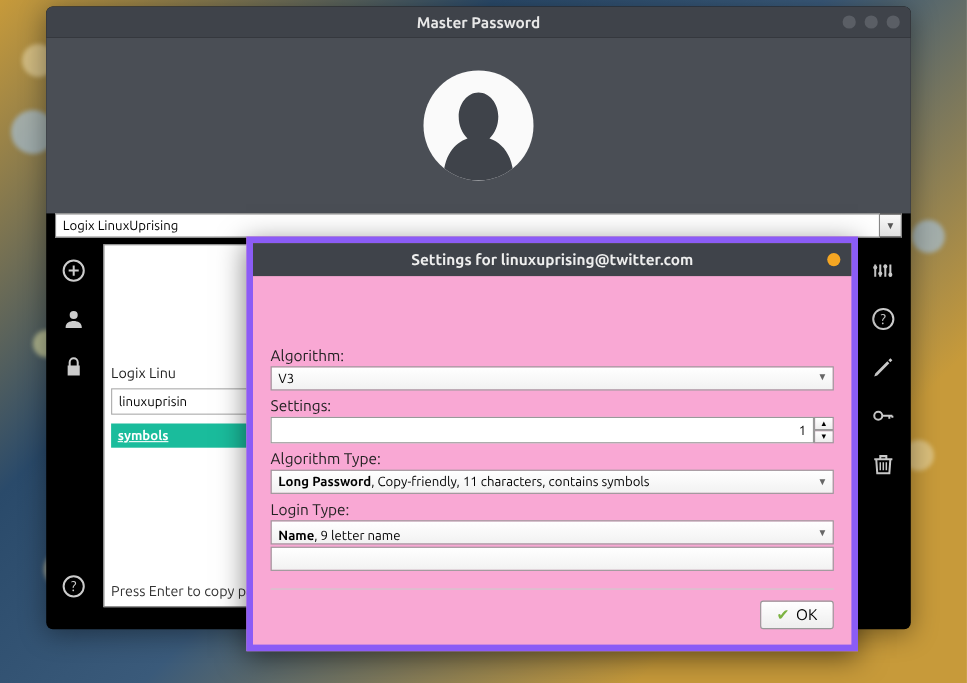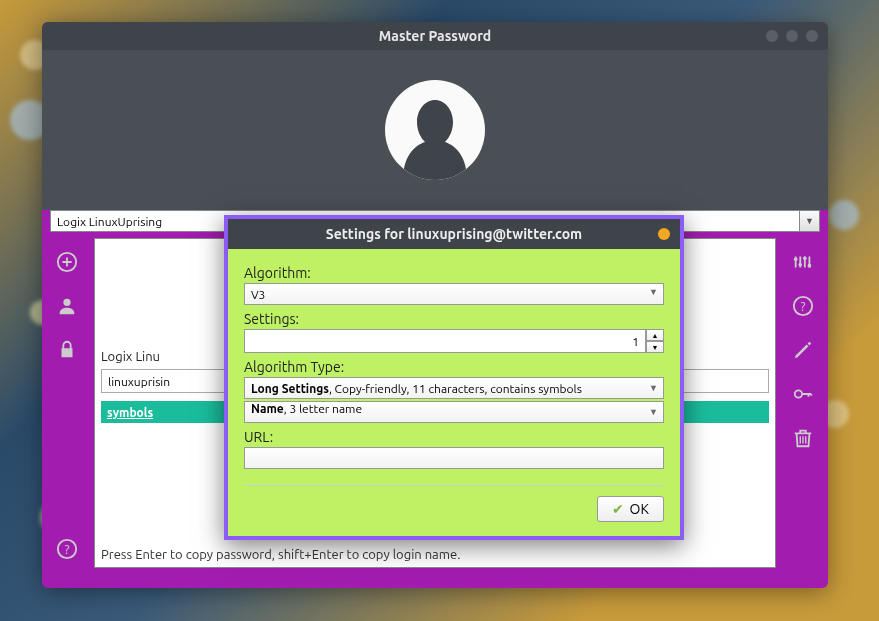--- a/index.html
+++ b/index.html
@@ -10,22 +10,22 @@
 }
 .bokeh { position: absolute; border-radius: 50%; filter: blur(2px); opacity: 0.6; }
 .b1 { width: 30px; height: 30px; background: #e8d8a8; top: 40px; left: 20px; }
 .b2 { width: 40px; height: 40px; background: #a8c8e8; top: 100px; left: 10px; }
 .b3 { width: 25px; height: 25px; background: #e8e8a8; top: 300px; left: 30px; }
 .b4 { width: 35px; height: 35px; background: #e8d8a8; top: 500px; left: 40px; }
 .b5 { width: 30px; height: 30px; background: #a8c8e8; top: 200px; right: 20px; }
 .b6 { width: 28px; height: 28px; background: #e8d8a8; top: 400px; right: 30px; }
 
 .main-window {
-  position: absolute; top: 22px; left: 42px; width: 786px; height: 566px;
-  background: #a21caf; border-radius: 6px; box-shadow: 0 4px 24px rgba(0,0,0,0.4);
+  position: absolute; top: 6px; left: 42px; width: 786px; height: 566px;
+  background: #000000; border-radius: 6px; box-shadow: 0 4px 24px rgba(0,0,0,0.4);
 }
 .titlebar {
   height: 28px; background: #3f434a; border-radius: 6px 6px 0 0;
   display: flex; align-items: center; justify-content: center; position: relative;
 }
 .titlebar-text { color: #e8e8e8; font-size: 14px; font-weight: 600; }
 .window-controls { position: absolute; right: 10px; display: flex; gap: 8px; }
 .wc { width: 12px; height: 12px; border-radius: 50%; background: #5a5e65; }
 
 .avatar-area {
@@ -66,30 +66,30 @@
   background: #1abc9c; color: #fff; font-size: 12px; font-weight: 600;
   display: flex; align-items: center; padding: 0 6px; text-decoration: underline;
 }
 .hint {
   position: absolute; bottom: 6px; left: 6px; font-size: 13px; color: #333;
 }
 .help-bl { position: absolute; bottom: 6px; left: -40px; }
 
 
 .dialog {
-  position: absolute; top: 215px; left: 224px; width: 460px;
-  background: #bef264; border: 4px solid #8b5cf6; box-shadow: 0 6px 24px rgba(0,0,0,0.5);
+  position: absolute; top: 215px; left: 224px; width: 556px;
+  background: #f9a8d4; border: 6px solid #8b5cf6; box-shadow: 0 6px 24px rgba(0,0,0,0.5);
   z-index: 10;
 }
 .dialog-title {
   height: 30px; background: #3f434a; color: #eee; font-size: 14px; font-weight: 600;
   display: flex; align-items: center; justify-content: center; position: relative;
 }
 .dialog-dot { position: absolute; right: 10px; width: 12px; height: 12px; border-radius: 50%; background: #f5a623; }
-.dialog-body { padding: 10px 16px 14px 16px; }
+.dialog-body { padding: 10px 16px 14px 16px; margin-top: 48px; }
 .form-label { font-size: 14px; color: #222; margin-top: 6px; display: block; }
 .form-select, .form-input {
   width: 100%; height: 22px; border: 1px solid #999; background: linear-gradient(#fff,#f2f2f2);
   font-size: 12px; padding: 0 6px; margin-top: 2px;
 }
 .form-select { appearance: none; position: relative; }
 .select-wrap { position: relative; }
 .select-arrow { position: absolute; right: 6px; top: 6px; font-size: 9px; color: #666; pointer-events: none; }
 .counter-row { display: flex; gap: 0; margin-top: 2px; }
 .counter-input { flex: 1; height: 24px; border: 1px solid #999; text-align: right; padding: 0 6px; font-size: 12px; }
@@ -227,35 +227,35 @@
       <input class="counter-input" value="1" style="">
       <div class="spinner">
         <button>▲</button>
         <button>▼</button>
       </div>
     </div>
 
     <label class="form-label">Algorithm Type:</label>
     <div class="select-wrap">
       <div class="form-select" style="display:flex;align-items:center;">
-        <span class="bold">Long Settings</span>
+        <span class="bold">Long Password</span>
         <span>, Copy-friendly, 11 characters, contains symbols</span>
       </div>
       <span class="select-arrow">▼</span>
     </div>
 
+    <label class="form-label">Login Type:</label>
     <div class="select-wrap">
-      <div class="form-select" style="display:flex;align-items:flex-start;">
+      <div class="form-select" style="display:flex;align-items:flex-end;">
         <span class="bold">Name</span>
-        <span>, 3 letter name</span>
+        <span>, 9 letter name</span>
       </div>
       <span class="select-arrow">▼</span>
     </div>
 
-    <label class="form-label">URL:</label>
     <input class="form-input" value="" style="">
 
     <hr class="sep">
     <div class="dialog-footer">
       <button class="ok-btn">
         <span class="ok-check">✔</span>
         <span>OK</span>
       </button>
     </div>
   </div>

